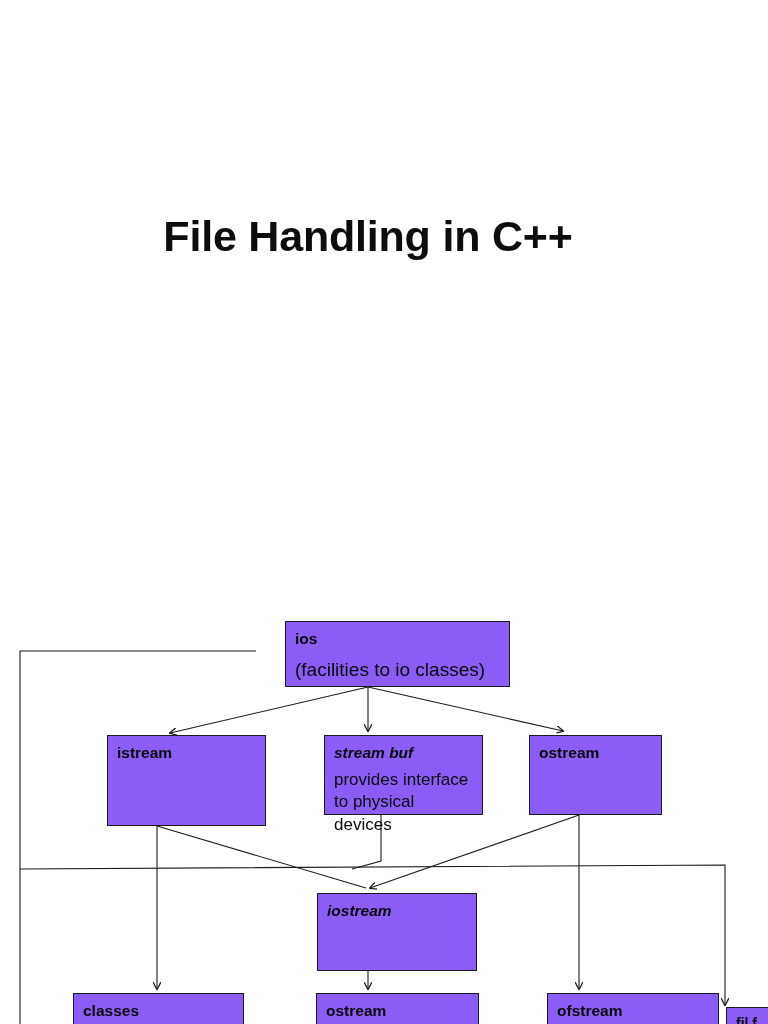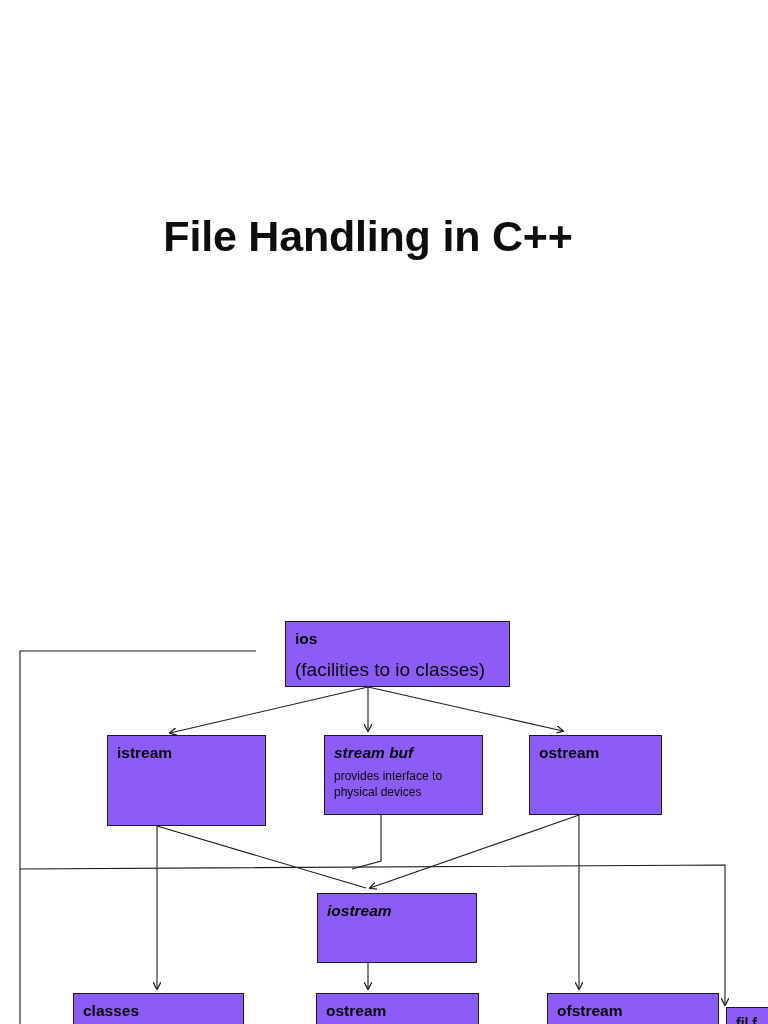--- a/index.html
+++ b/index.html
@@ -50,37 +50,37 @@
     color: #0a0a0a;
     margin-bottom: 9px;
   }
   .node .node-desc {
     font-size: 19px;
     font-weight: 400;
     line-height: 1.32;
     color: #0a0a0a;
   }
   .node.small-desc .node-desc {
-    font-size: 12px;
+    font-size: 17px;
     line-height: 1.3;
   }
   .node.small-desc .node-title {
     margin-bottom: 7px;
     font-style: italic;
   }
   .node.title-only .node-title {
     margin-bottom: 0;
   }
 
   
   #node-ios        { left: 256px; top: 621px; width: 225px; height: 66px; }
   #node-istream    { left: 78px;  top: 735px; width: 159px; height: 91px; }
   #node-streambuf  { left: 295px; top: 735px; width: 159px; height: 80px; }
   #node-ostream    { left: 500px; top: 735px; width: 133px; height: 80px; }
-  #node-iostream   { left: 288px; top: 893px; width: 160px; height: 70px; }
+  #node-iostream   { left: 288px; top: 893px; width: 160px; height: 78px; }
   #node-ifstream   { left: 44px;  top: 993px; width: 171px; height: 58px; }
   #node-fstream    { left: 287px; top: 993px; width: 163px; height: 58px; }
   #node-ofstream   { left: 518px; top: 993px; width: 172px; height: 58px; }
   #node-filebuf    { left: 697px; top: 1007px; width: 120px; height: 50px; }
   #node-filebuf .node-title { font-size: 14px; }
 
   #connectors {
     position: absolute;
     left: 0; top: 0;
     width: 768px;

